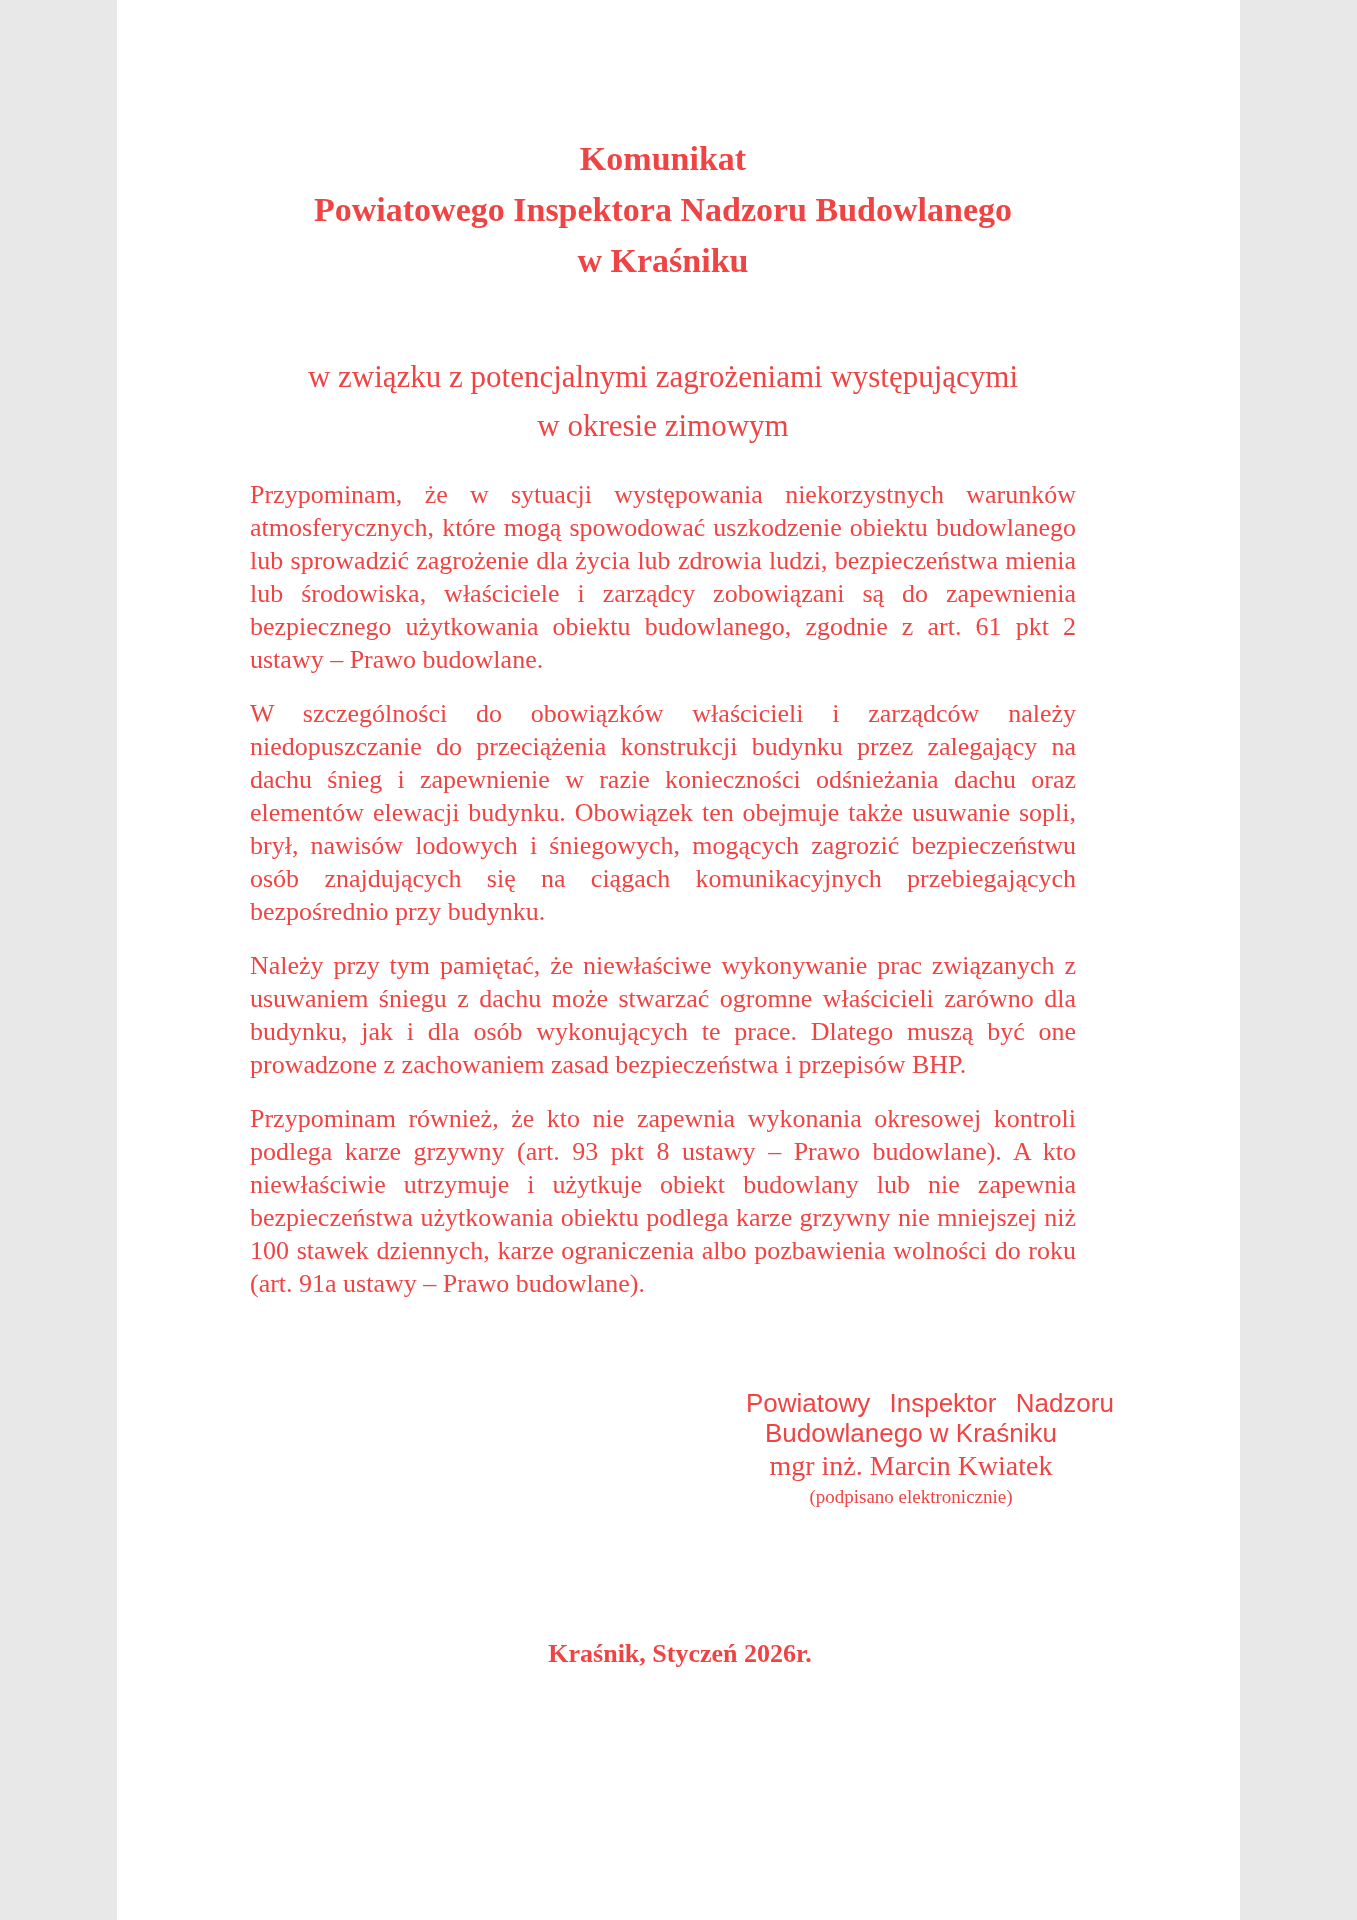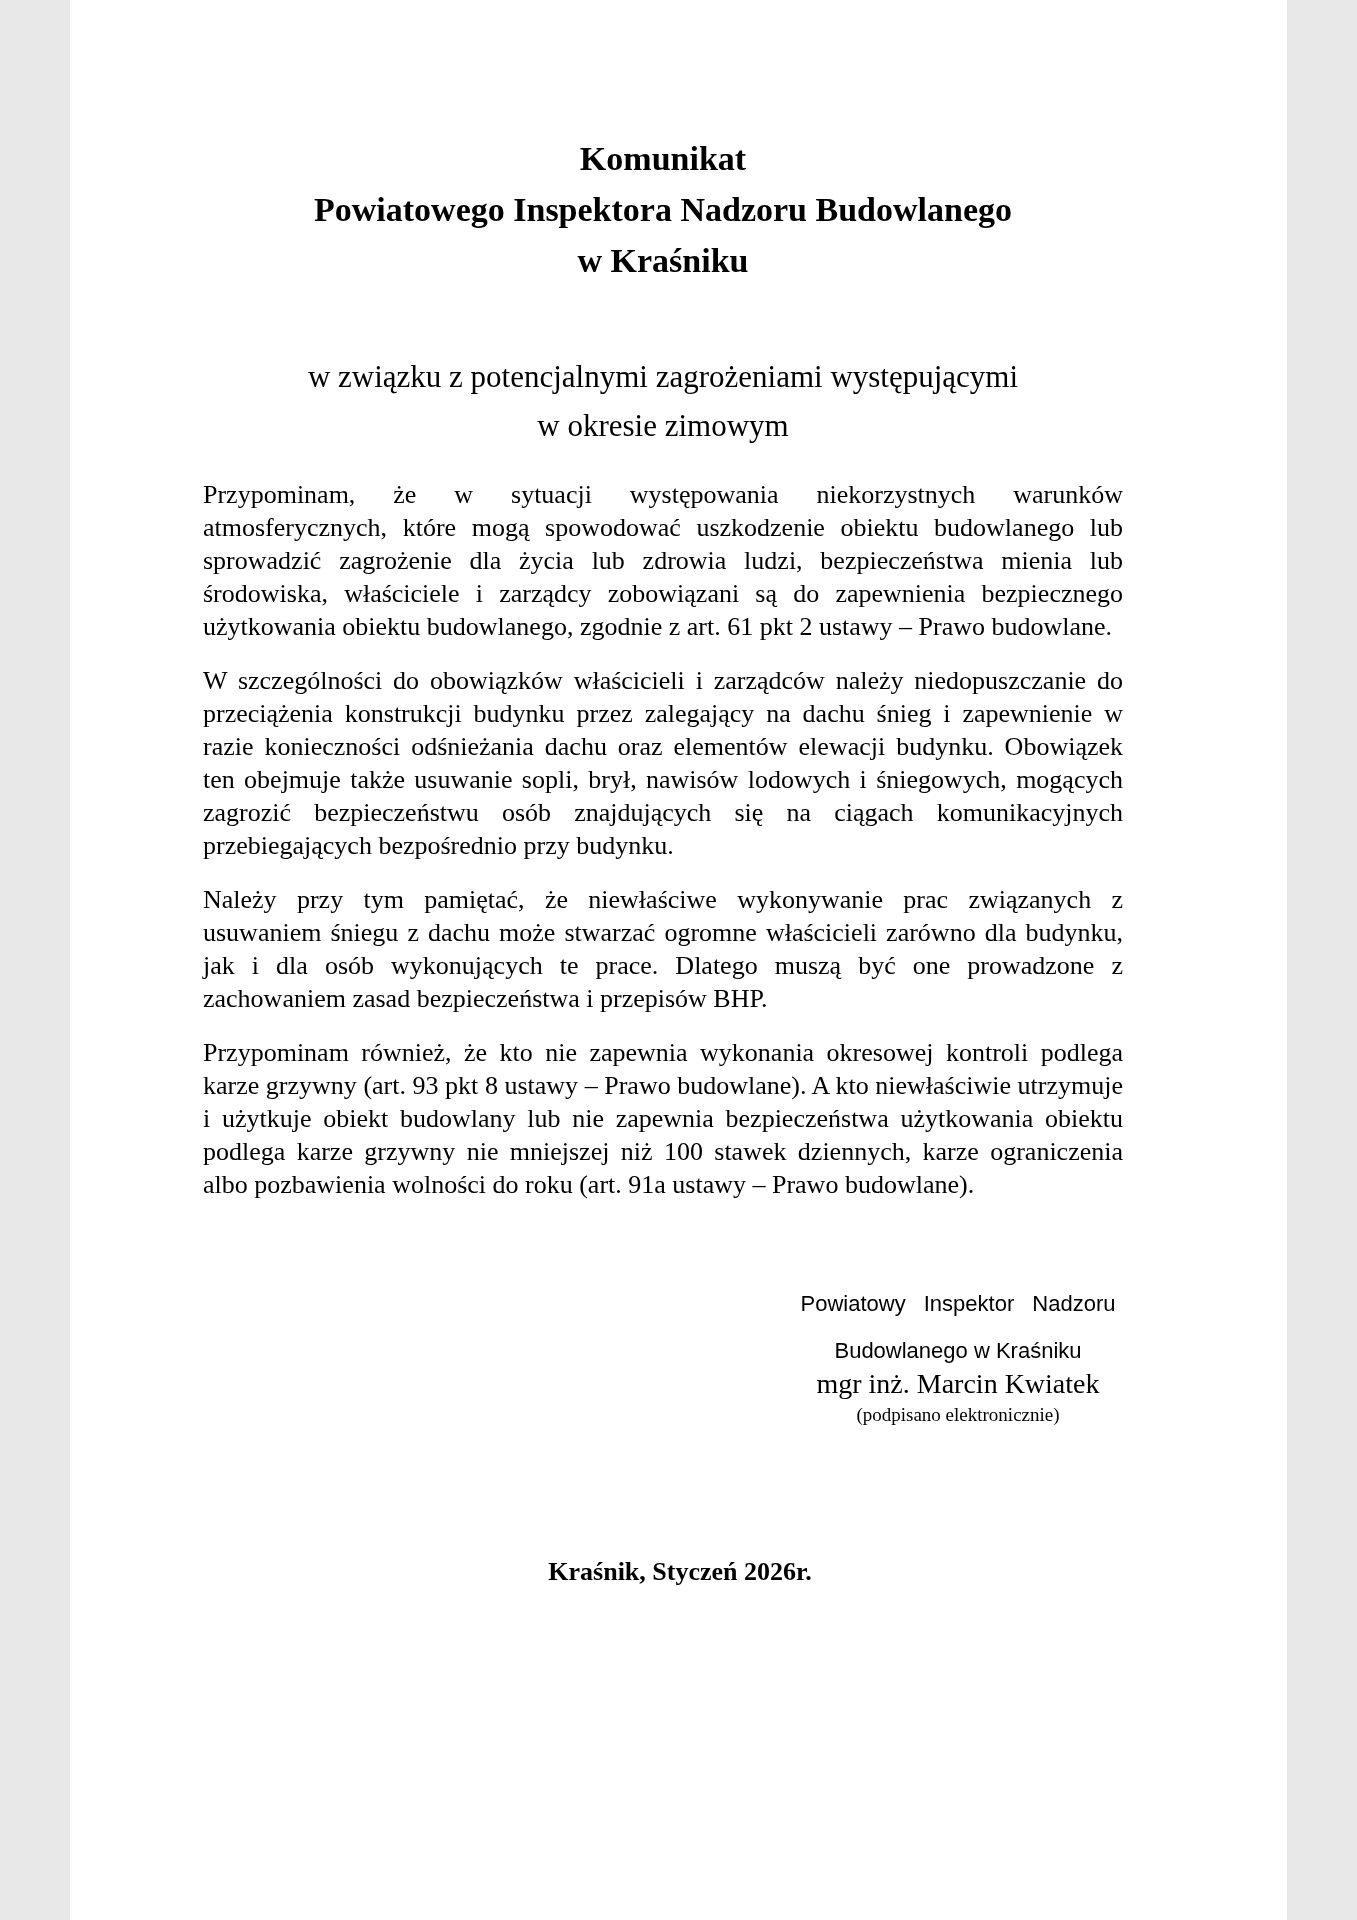--- a/index.html
+++ b/index.html
@@ -2,25 +2,25 @@
 <html lang="pl"><head>
 <meta charset="utf-8">
 <style>
   html, body {
     margin: 0;
     padding: 0;
     background: #e8e8e8;
   }
   .page {
     position: relative;
-    width: 1217px;
+    width: 1123px;
     height: 1920px;
     margin: 0 auto;
     background: #ffffff;
-    color: #000000;
+    color: #ef4444;
     font-family: "Liberation Serif", "DejaVu Serif", serif;
     overflow: hidden;
   }
   .content {
     margin-left: 133px;
     margin-right: 164px; 
   }
   
   .doc-title {
     padding-top: 133px;
@@ -49,30 +49,29 @@
   }
   
   .signature-block {
     margin-top: 88px;
     margin-left: auto;
     width: 330px;
     text-align: center;
   }
   .sig-org-1 {
     font-family: "Liberation Sans", "DejaVu Sans", sans-serif;
-    font-size: 22px;
+    font-size: 26px;
     line-height: 30px;
     word-spacing: 12px;
     white-space: nowrap;
   }
   .sig-org-2 {
     font-family: "Liberation Sans", "DejaVu Sans", sans-serif;
-    font-size: 22px;
+    font-size: 26px;
     line-height: 30px;
-    margin-top: 17px;
   }
   .sig-name {
     font-size: 28px;
     line-height: 36px;
   }
   .sig-note {
     font-size: 19px;
     line-height: 25px;
   }
   

